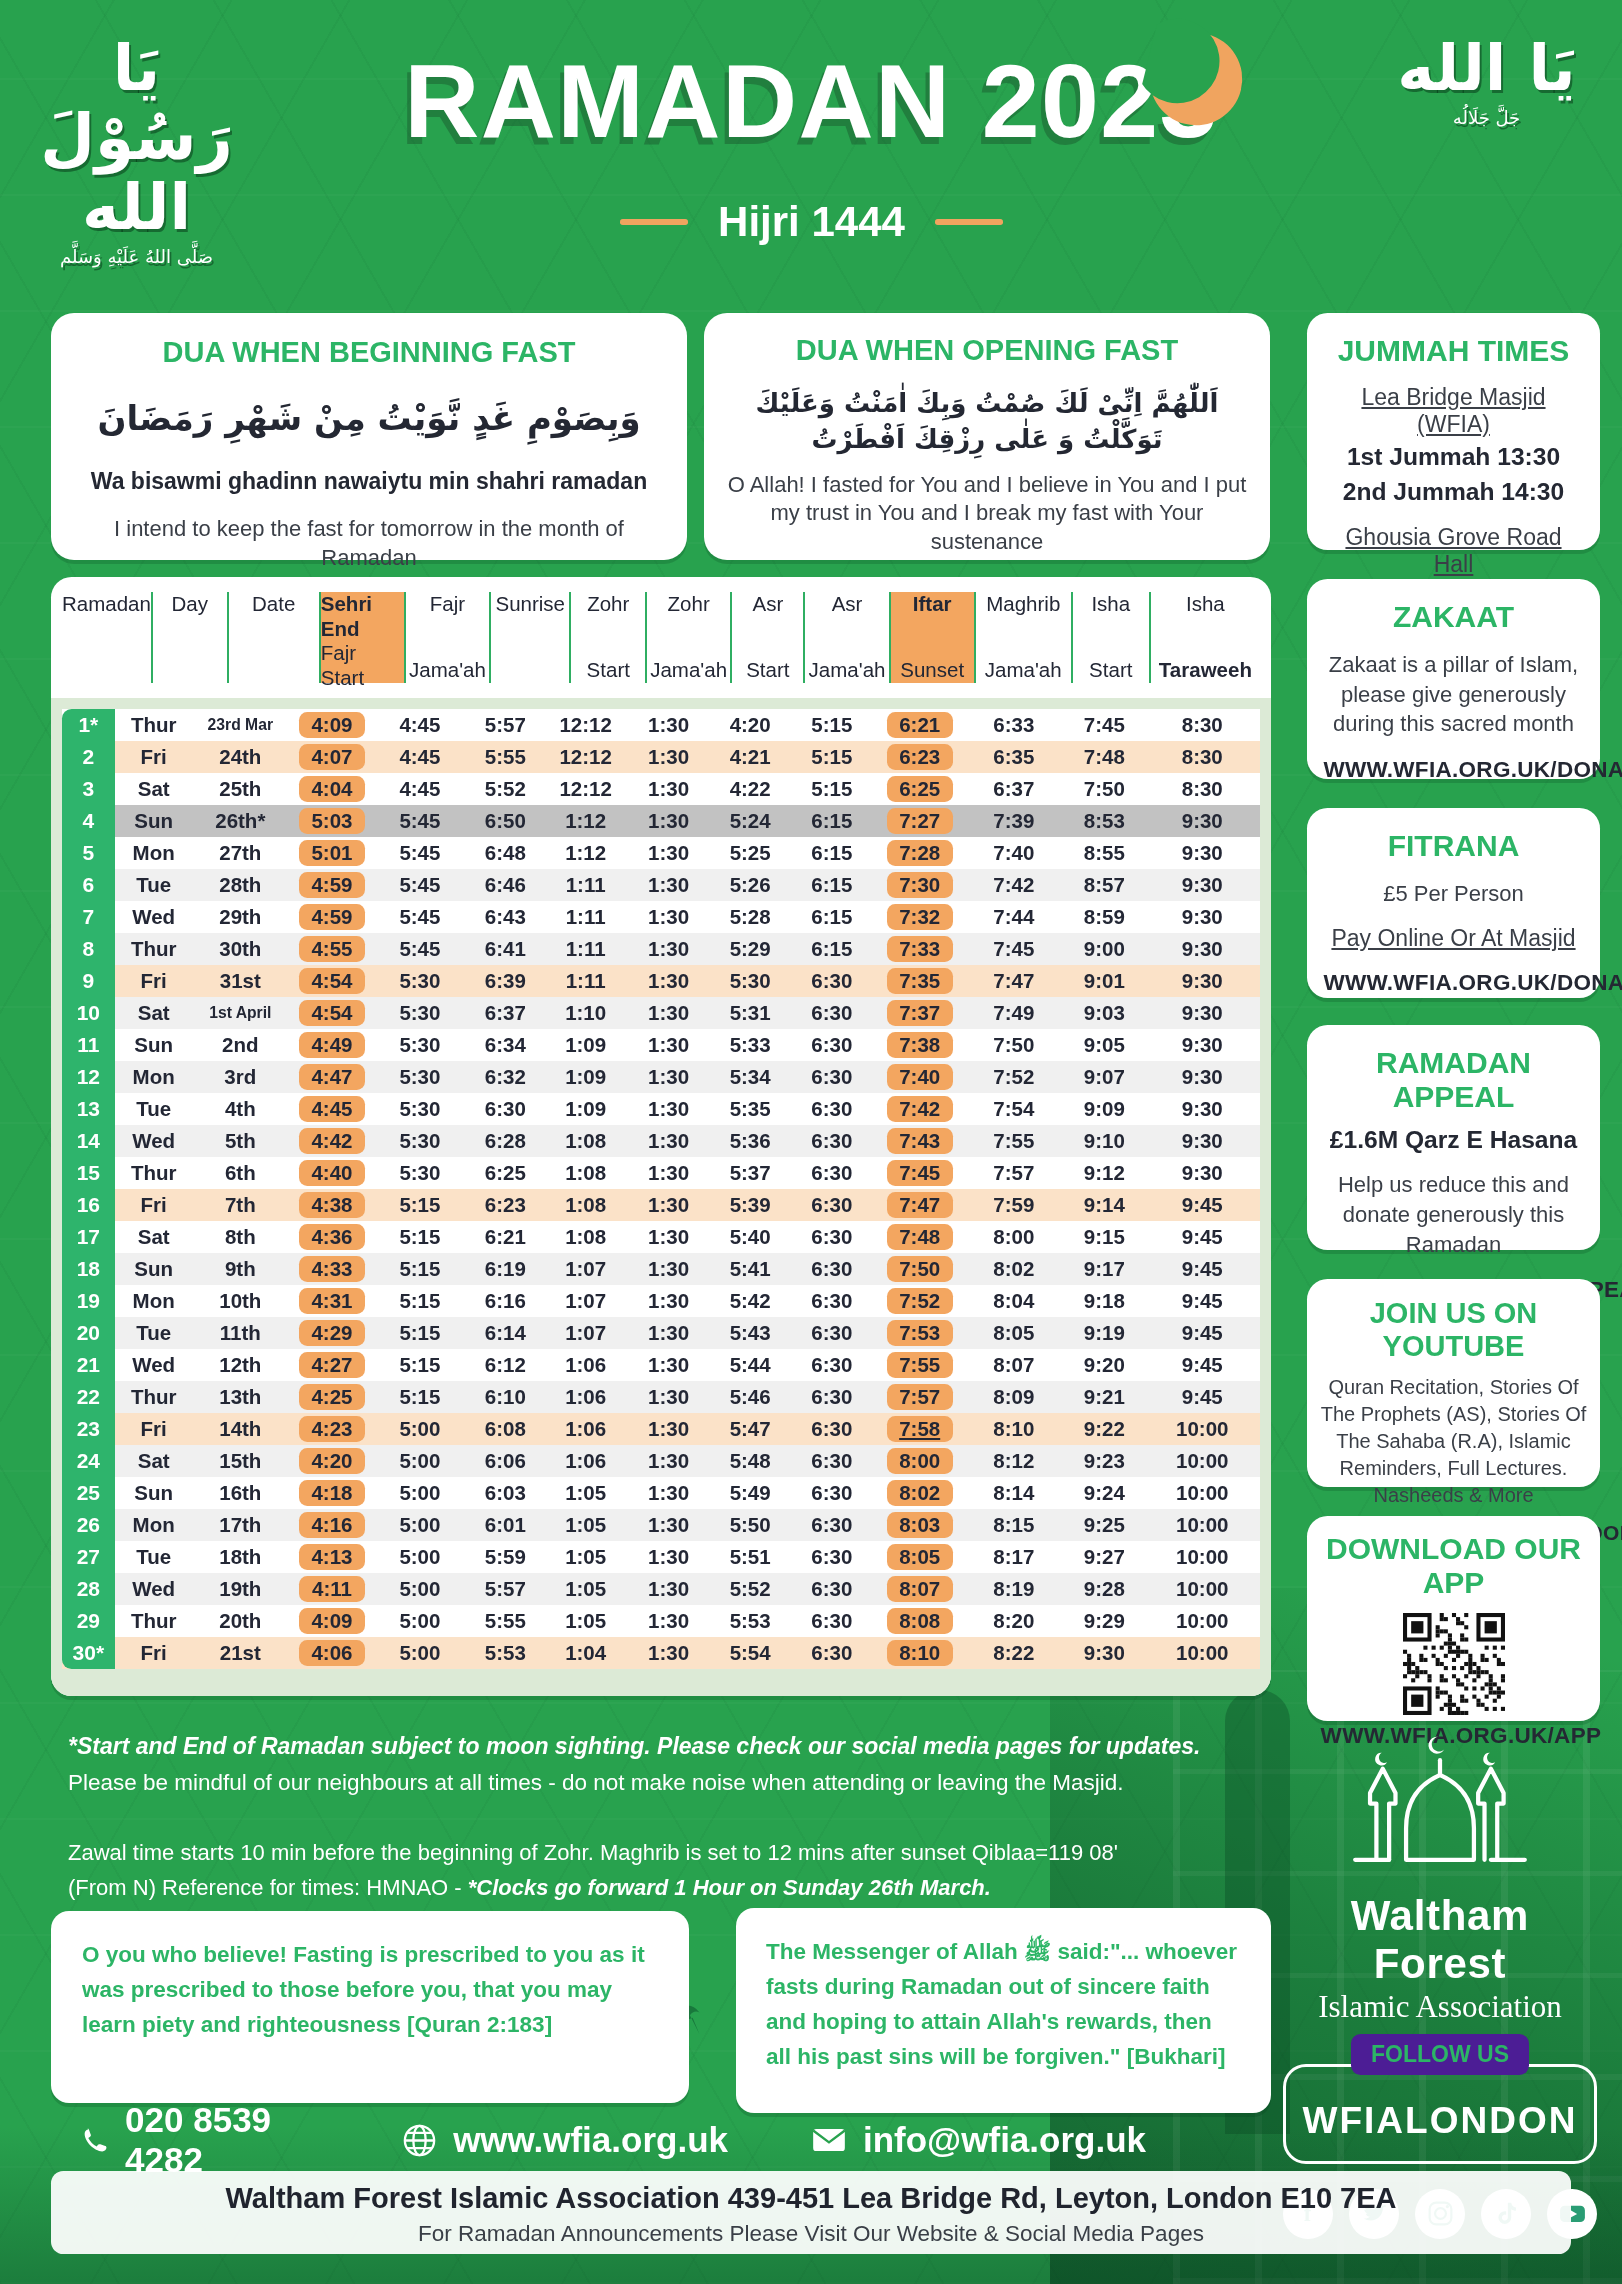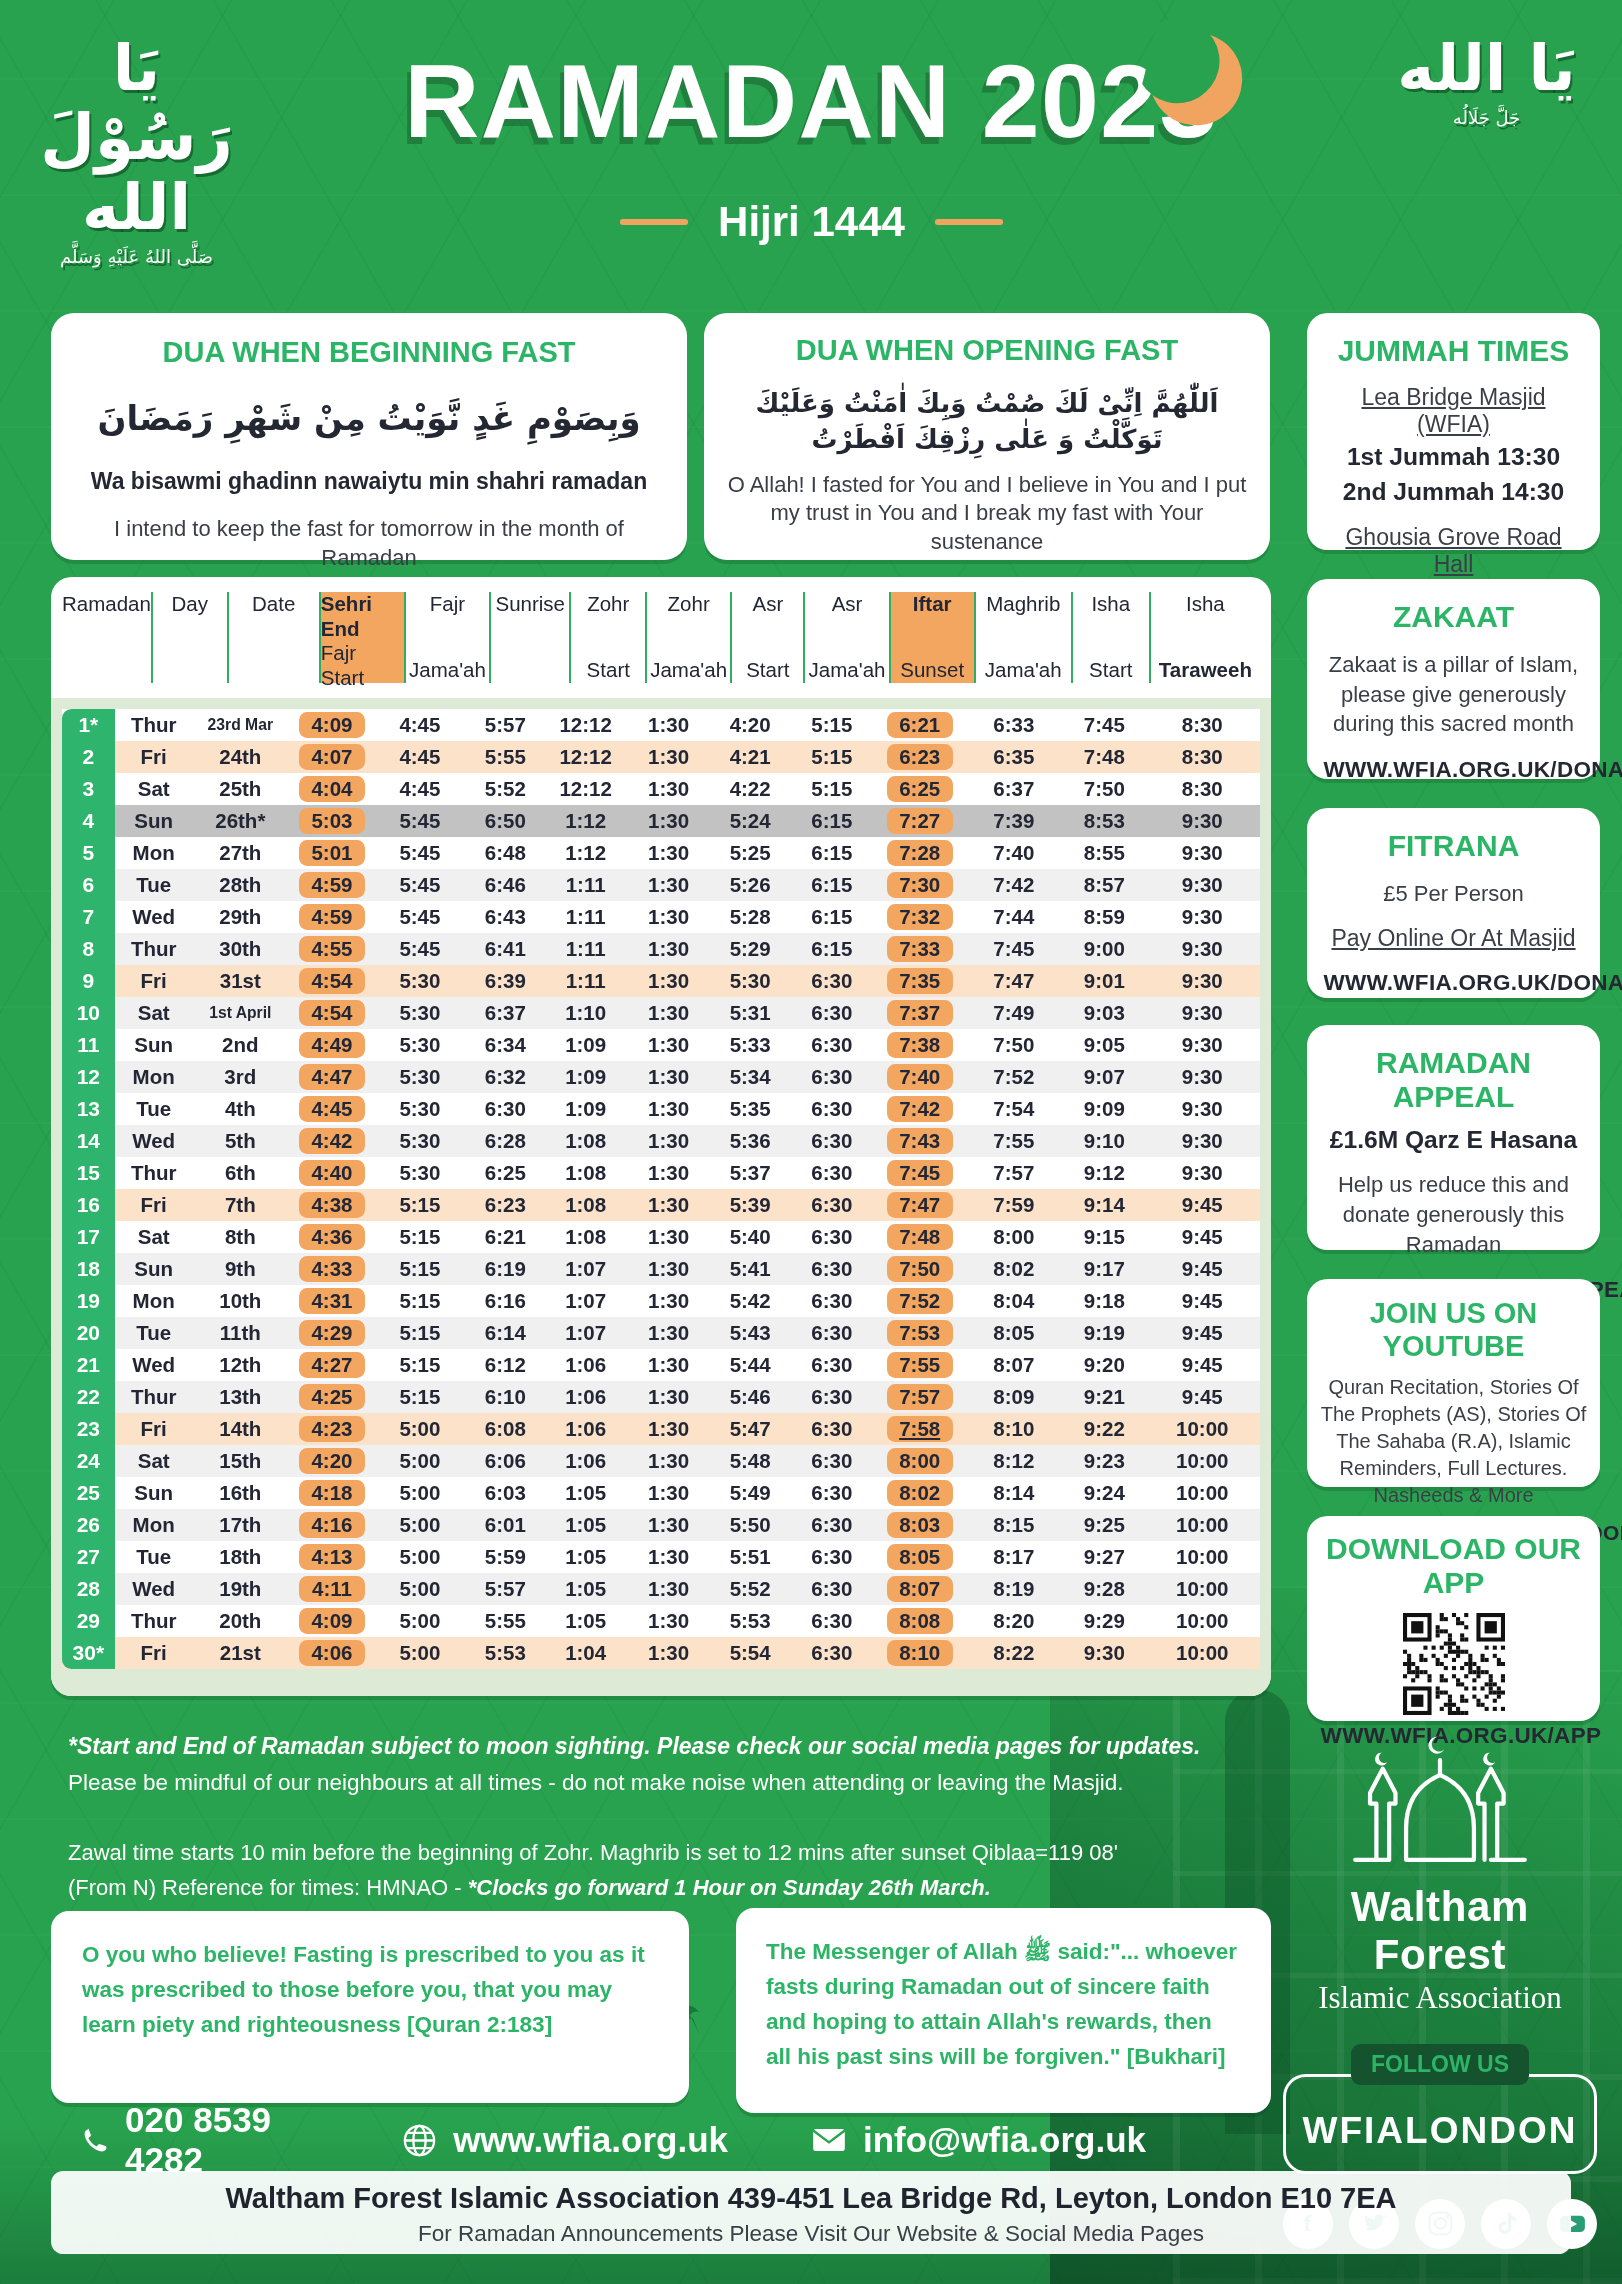--- a/index.html
+++ b/index.html
@@ -103,24 +103,24 @@
   .qbox1{left:51px;top:1911px;width:638px;height:192px;padding:27px 31px;border-radius:18px;}
   .qbox2{left:736px;top:1908px;width:535px;height:205px;padding:27px 30px;border-radius:18px;}
 
   
   .contact{position:absolute;left:81px;top:2100px;width:1065px;display:flex;align-items:center;z-index:2;color:#fff;}
   .contact .item{display:flex;align-items:center;gap:15px;font-size:35px;font-weight:bold;}
   .contact .item + .item{margin-left:82px;}
 
   
   .brand{position:absolute;left:1283px;top:1711px;width:314px;text-align:center;z-index:2;color:#fff;}
-  .brand .name1{font-size:42px;font-weight:bold;letter-spacing:0.7px;margin-top:6px;}
+  .brand .name1{font-size:42px;font-weight:bold;letter-spacing:0.7px;margin-top:15px;}
   .brand .name2{font-family:"Liberation Serif", serif;font-size:31px;margin-top:1.4px;}
-  .follow-pill{display:inline-block;background:#14532d;color:#2cb566;font-weight:bold;font-size:23px;
-    padding:6.8px 20.5px;border-radius:9.6px;position:relative;z-index:3;margin-top:28px;margin-bottom:-20.5px;}
+  .follow-pill{display:inline-block;background:#4c1d95;color:#2cb566;font-weight:bold;font-size:23px;
+    padding:6.8px 20.5px;border-radius:9.6px;position:relative;z-index:3;margin-top:9px;margin-bottom:-20.5px;}
   .handle-box{border:3.4px solid #fff;border-radius:23px;padding:33px 8.2px 19px;margin-top:0;}
   .handle{font-size:37px;font-weight:bold;letter-spacing:2px;color:#fff;}
   .socials{display:flex;justify-content:center;gap:16.4px;margin-top:24.6px;}
   .soc{width:63px;height:50px;background:#fff;border-radius:50%;display:flex;align-items:center;justify-content:center;}
 
   
   .footbar{position:absolute;left:51px;top:2171px;width:1520px;height:83px;z-index:2;
     background:rgba(255,255,255,.93);border-radius:12.3px;text-align:center;padding-top:11px;}
   .footbar .f1{font-size:29px;font-weight:bold;color:#20242e;}
   .footbar .f2{font-size:22.5px;color:#3a3f47;margin-top:5.5px;}

